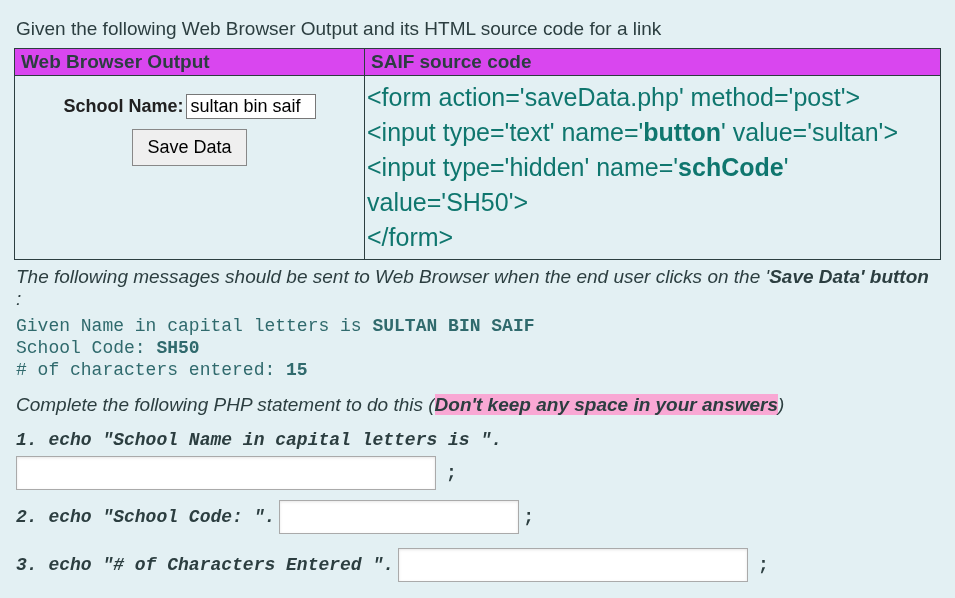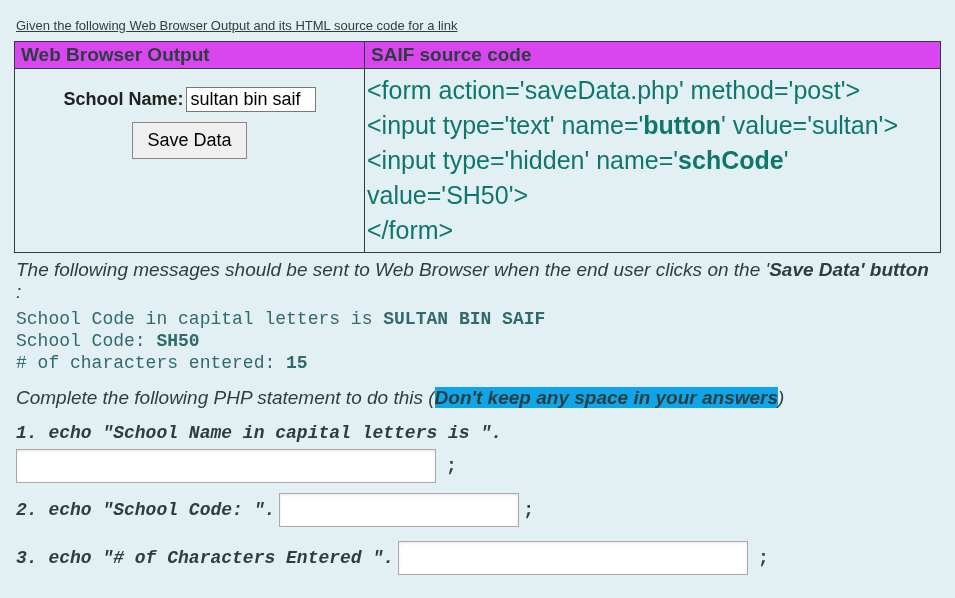--- a/index.html
+++ b/index.html
@@ -5,21 +5,21 @@
   * { box-sizing: border-box; }
   body {
     margin: 0;
     padding: 18px 14px;
     background: #e3f0f3;
     font-family: "Segoe UI", Arial, sans-serif;
     font-size: 18px;
     color: #2c3e40;
     width: 955px;
   }
-  .intro { margin: 0 0 8px 2px; font-size: 13px; color: #2c3e40; text-decoration: underline; }
+  .intro { margin: 0 0 8px 2px; font-size: 19px; color: #2c3e40; }
   table.box {
     border-collapse: collapse;
     width: 100%;
     margin-bottom: 4px;
   }
   table.box th, table.box td {
     border: 1px solid #2c3e40;
     vertical-align: top;
   }
   table.box th {
@@ -53,21 +53,21 @@
   }
   .code-strong { font-weight: 700; }
   .ital { font-style: italic; color: #2c3e40; font-size: 19px; margin: 6px 8px 6px 2px; }
   .mono {
     font-family: "Courier New", monospace;
     font-size: 18px;
     color: #306a6d;
     margin: 2px 0 2px 2px;
   }
   .mono .bold { font-weight: 700; }
-  .hl { background: #0ea5e9; font-weight: 700; font-style: italic; color: #2c3e40; }
+  .hl { background: #f9a8d4; font-weight: 700; font-style: italic; color: #2c3e40; }
   .qline {
     font-family: "Courier New", monospace;
     font-style: italic;
     font-weight: 700;
     font-size: 18px;
     color: #2c3e40;
     margin: 14px 0 6px 2px;
   }
   .answer-in {
     border: 1px solid #aaa;
@@ -112,21 +112,21 @@
       <div>&lt;/form&gt;</div>
     </td>
   </tr>
 </tbody>
   </table>
 
 <p class="ital">
   <span>The following messages should be sent to Web Browser when the end user clicks on the '</span><span style="font-weight:700;">Save Data' button</span><span> :</span>
 </p>
 
-<div class="mono"><span>School Code in capital letters is </span><span class="bold">SULTAN BIN SAIF</span></div>
+<div class="mono"><span>Given Name in capital letters is </span><span class="bold">SULTAN BIN SAIF</span></div>
 <div class="mono"><span>School Code: </span><span class="bold">SH50</span></div>
 <div class="mono"><span># of characters entered: </span><span class="bold">15</span></div>
 
 <p class="ital" style="margin-top:14px;">
   <span>Complete the following PHP statement to do this (</span><span class="hl">Don't keep any space in your answers</span><span>)</span>
 </p>
 
 <div class="qline">1. echo "School Name in capital letters is ".</div>
 <div class="row">
   <input class="answer-in wide" type="text" style="">

